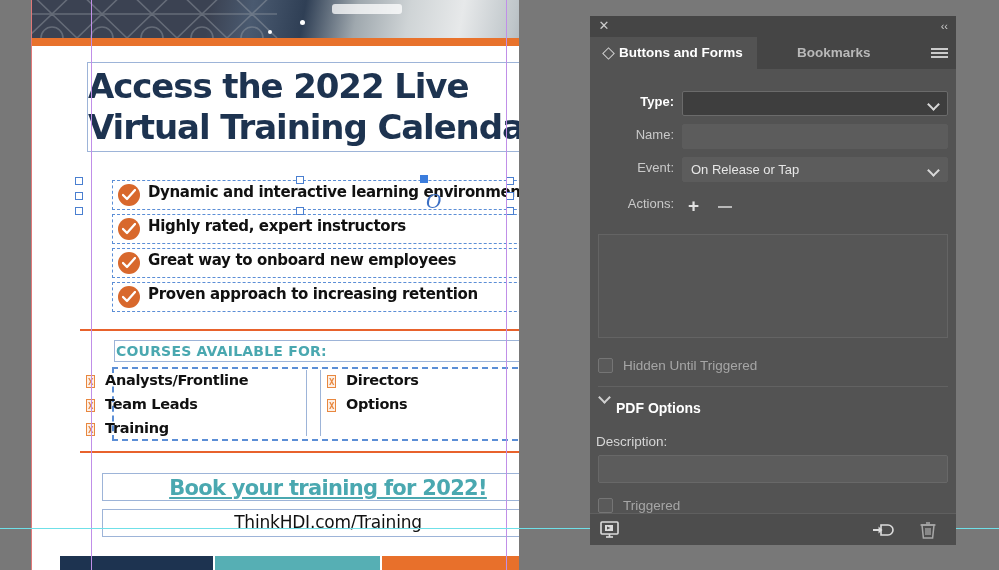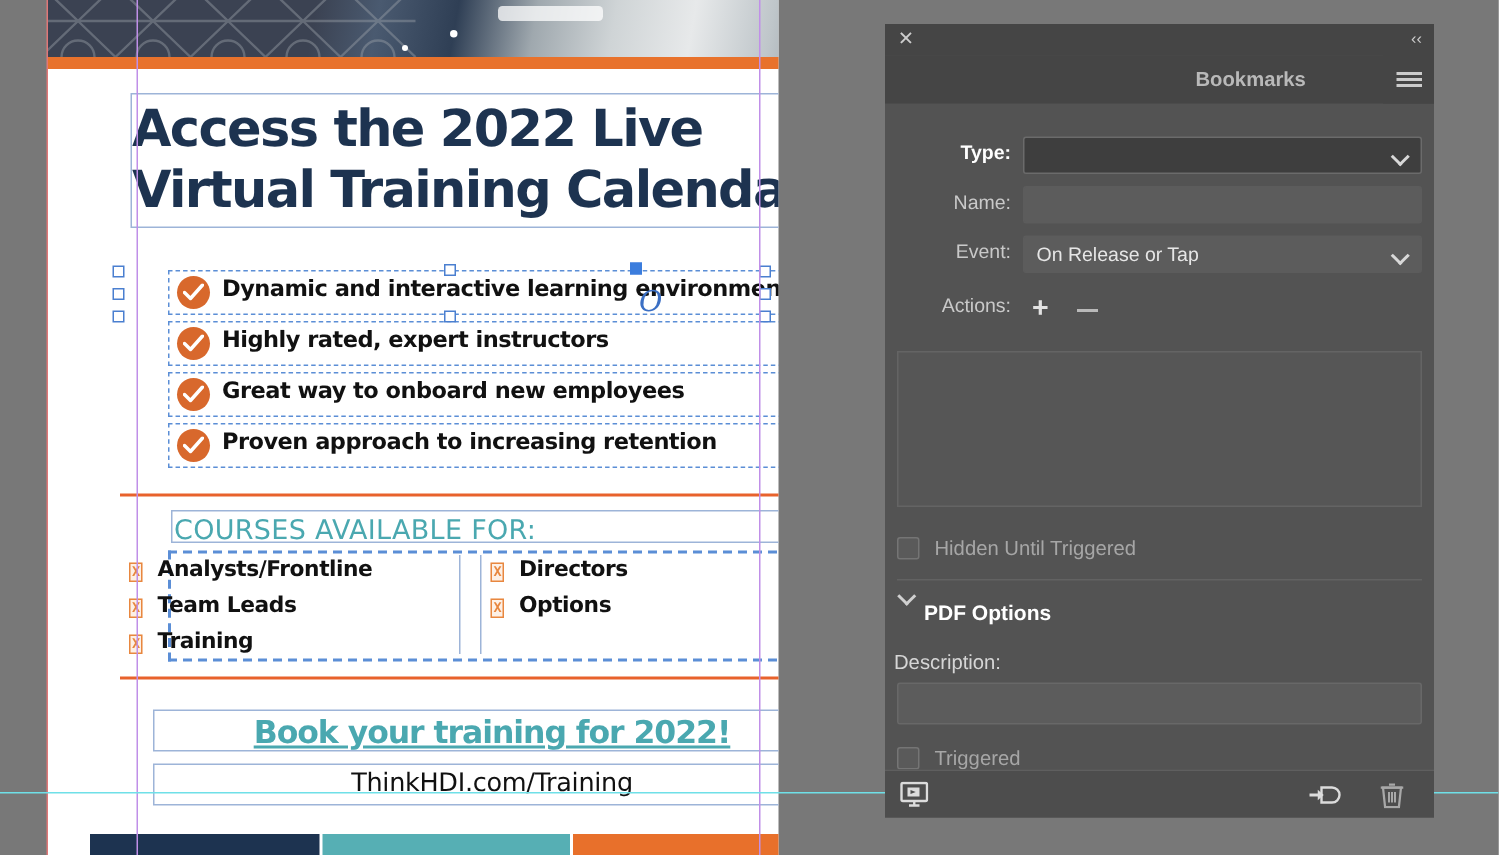--- a/index.html
+++ b/index.html
@@ -93,21 +93,21 @@
 
   
   .hrule { position: absolute; height: 1.5px; background: #e8622c; }
   #courses-head-box {
     position: absolute; left: 82px; top: 340px; width: 418px; height: 22px;
     border: 1px solid #9db4d8;
   }
   #courses-head {
     position: absolute; left: 84px; top: 343px;
     font-family: "DejaVu Sans", sans-serif;
-    font-weight: 400; font-size: 18px; letter-spacing: .2px;
+    font-weight: 700; font-size: 14px; letter-spacing: .2px;
     color: #4aa8b0;
   }
   #courses-sel {
     position: absolute; left: 80px; top: 367px; width: 476px; height: 74px;
     border: 2px dashed #5b8ed6;
   }
   .course-col { position: absolute; top: 372px; }
   .course-item {
     position: relative; height: 24px;
     font-family: "DejaVu Sans", sans-serif;
@@ -376,20 +376,23 @@
   <div class="hguide" style="top:528px; background:#6fe0e8"></div>
 
   <div id="panel">
 
     <div id="panel-titlebar">
       <div id="panel-close">✕</div>
       <div id="panel-collapse">‹‹</div>
     </div>
 
     <div id="tabbar">
+      <div class="tab active" style="left:0">
+        <span class="dia"></span><span>Buttons and Forms</span>
+      </div>
       <div class="tab" style="left:193px">
         <span>Bookmarks</span>
       </div>
       <div id="tab-menu">
         <i style="top:11px"></i>
           <i style="top:15px"></i>
           <i style="top:19px"></i>
       </div>
     </div>
 

